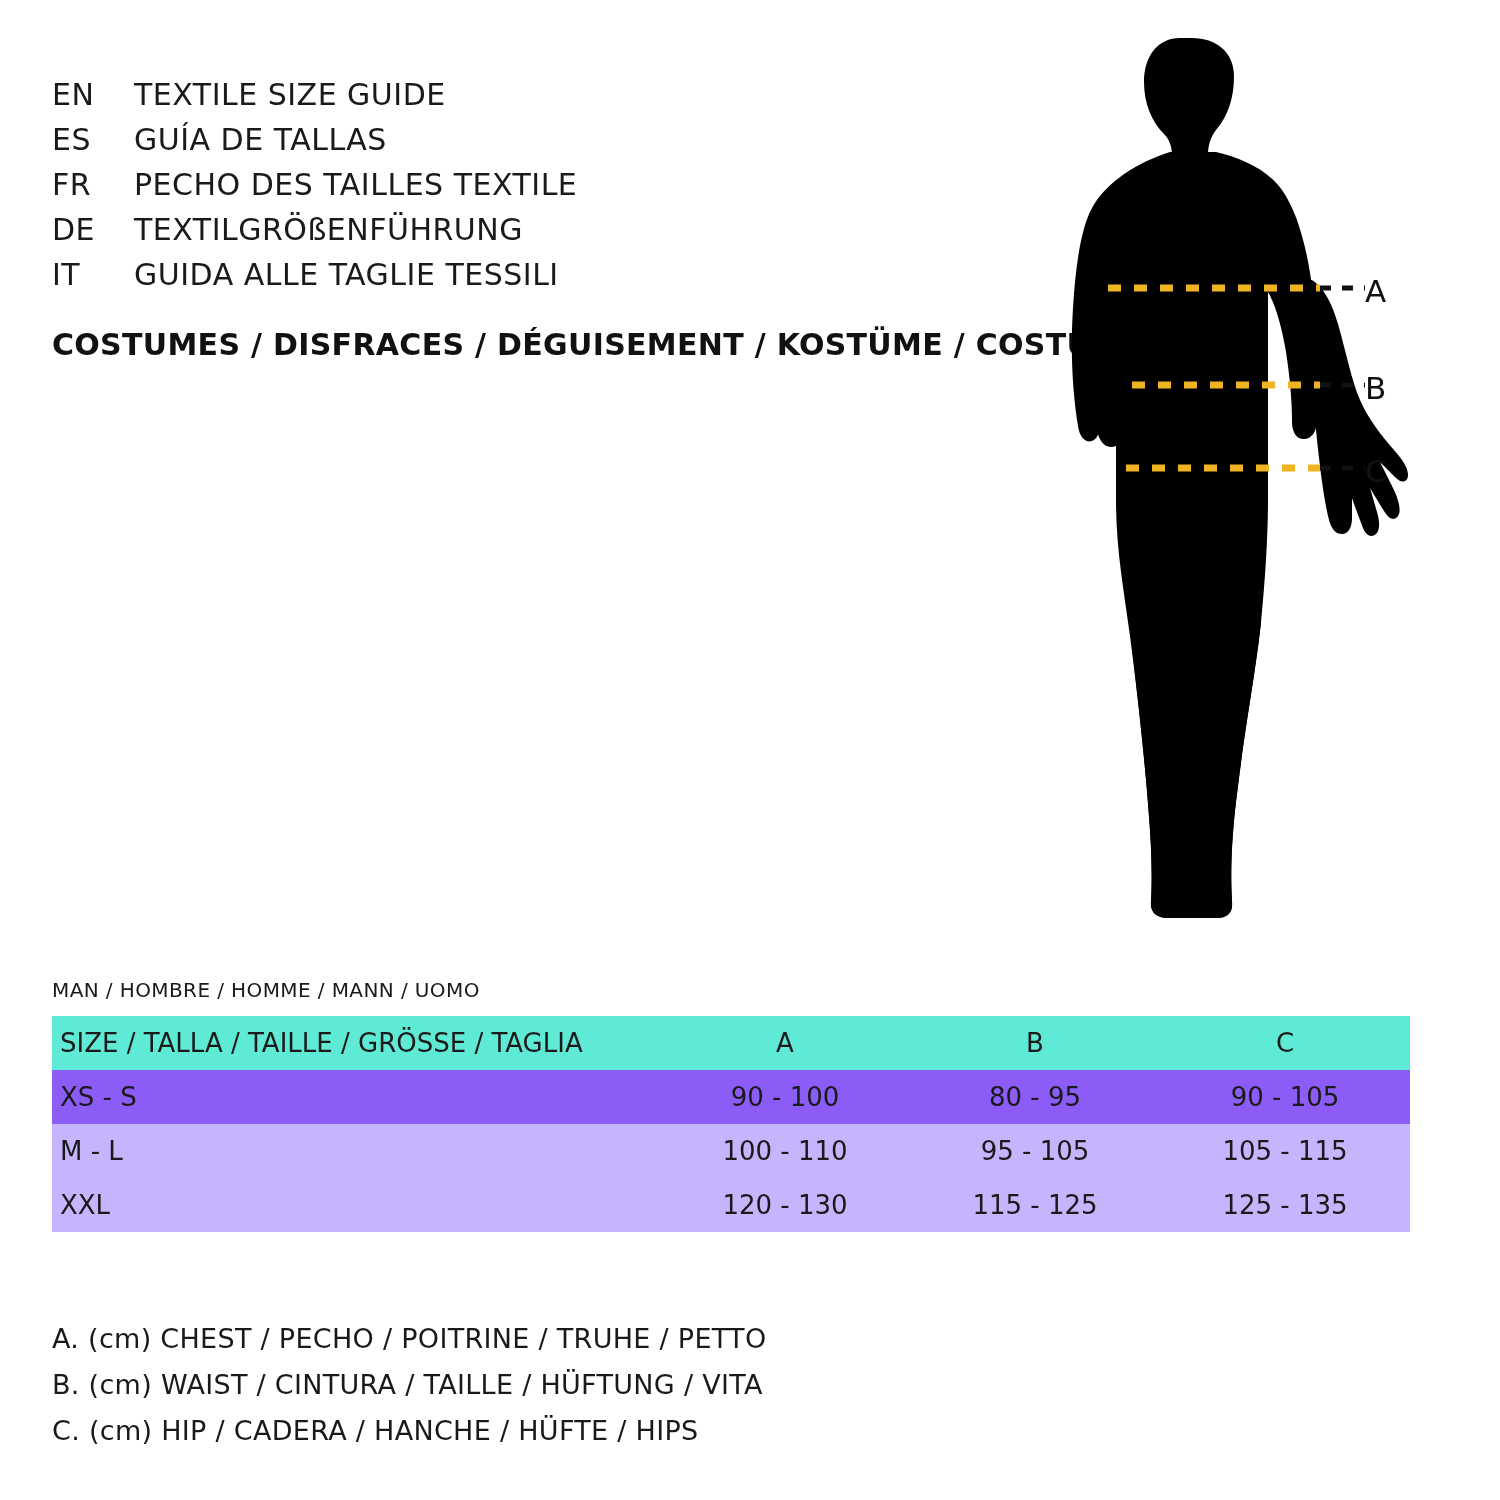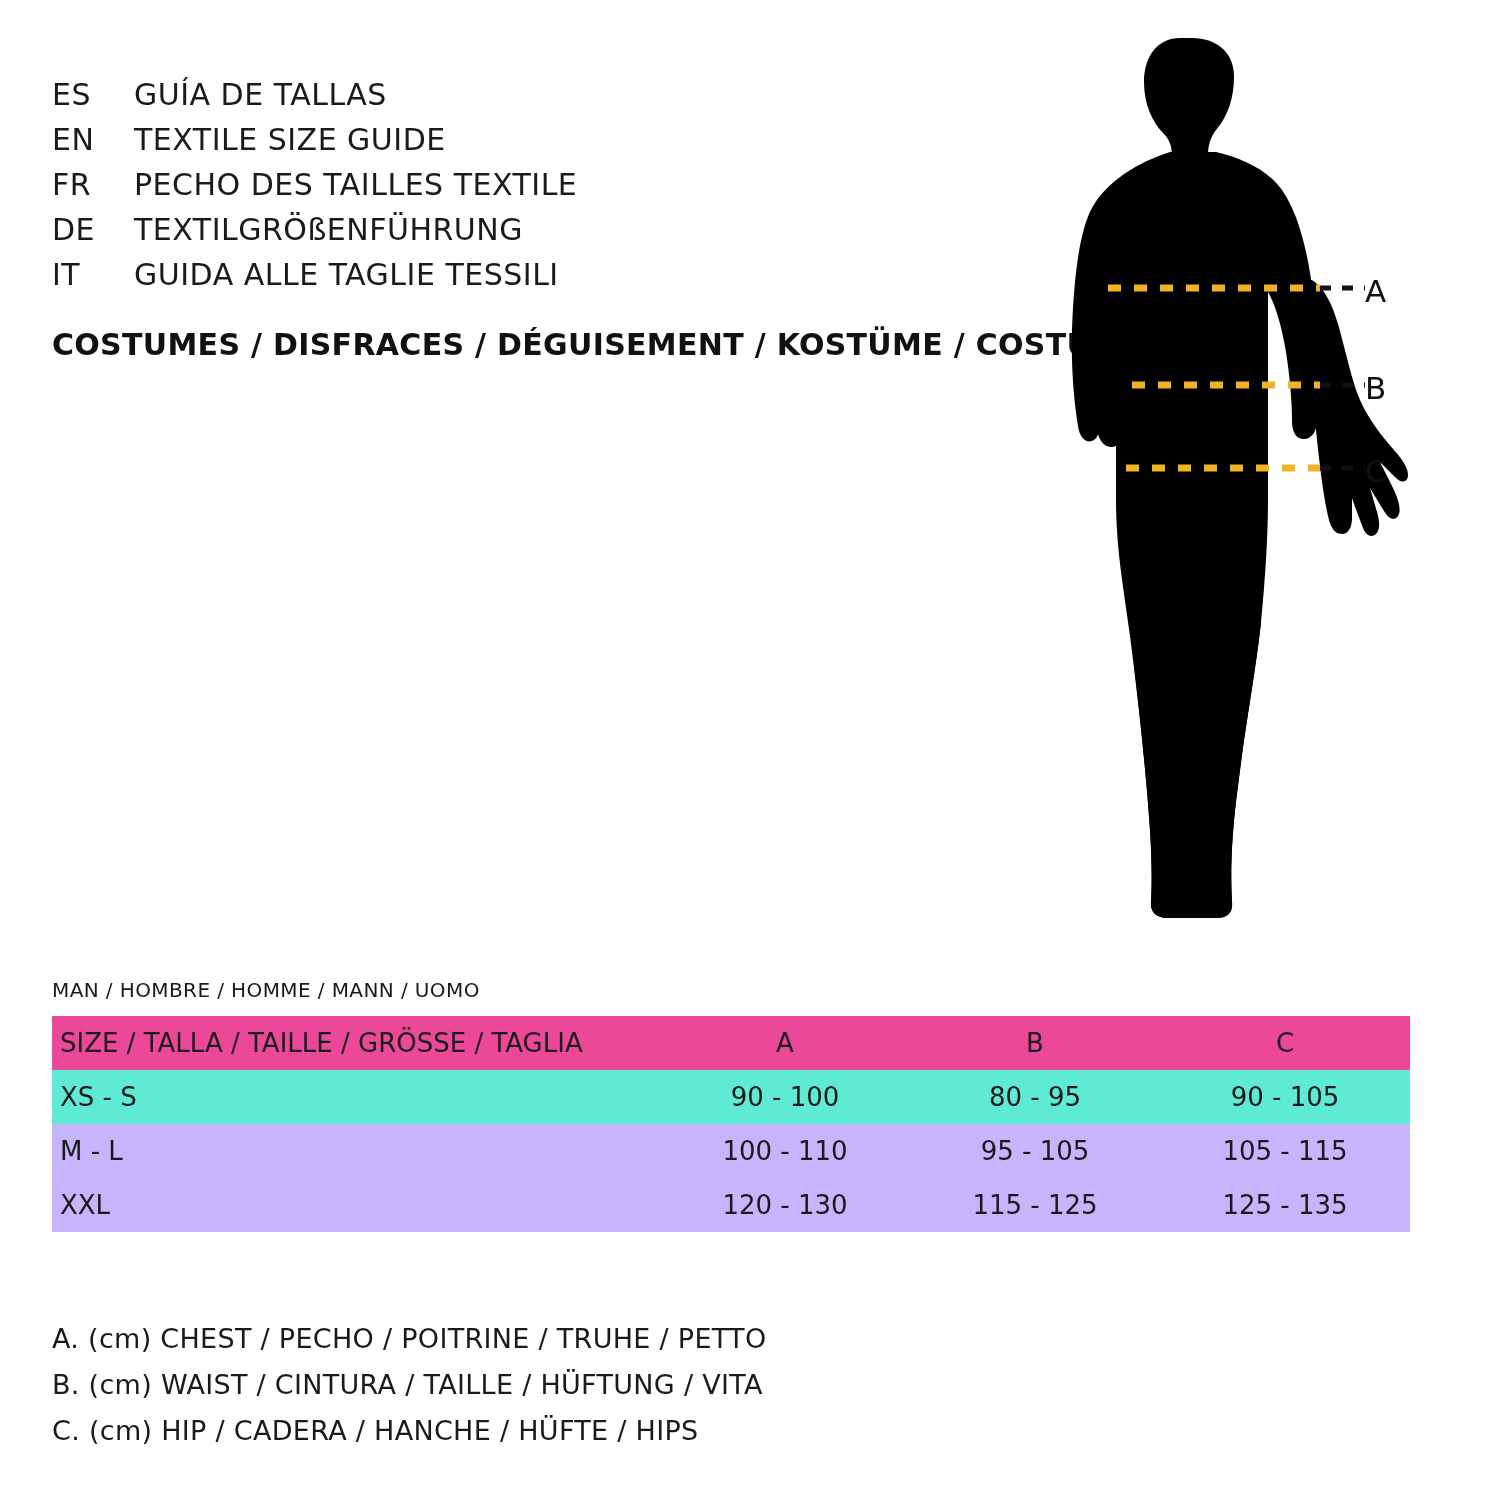--- a/index.html
+++ b/index.html
@@ -103,24 +103,24 @@
     text-align: left;
     padding-left: 8px;
     width: 600px;
   }
   table.size-table th.col-m,
   table.size-table td.col-m {
     text-align: center;
     width: 250px;
   }
   thead tr {
-    background: #ec4899;
+    background: #5eead4;
   }
   tbody tr.row-odd {
-    background: #5eead4;
+    background: #8b5cf6;
   }
   tbody tr.row-even {
     background: #c4b5fd;
   }
 
   
   #legend-block {
     position: absolute;
     left: 52px;
     top: 1300px;
@@ -134,27 +134,27 @@
     color: #1a1a1a;
     white-space: nowrap;
   }
 </style>
 </head>
 <body>
 
 <div id="header-block">
 
   <div class="lang-row">
+    <span class="lang-code">EN</span>
+    <span class="lang-text">TEXTILE SIZE GUIDE</span>
+  </div>
+
+  <div class="lang-row">
     <span class="lang-code">ES</span>
     <span class="lang-text">GUÍA DE TALLAS</span>
-  </div>
-
-  <div class="lang-row">
-    <span class="lang-code">EN</span>
-    <span class="lang-text">TEXTILE SIZE GUIDE</span>
   </div>
 
   <div class="lang-row">
     <span class="lang-code">FR</span>
     <span class="lang-text">PECHO DES TAILLES TEXTILE</span>
   </div>
 
   <div class="lang-row">
     <span class="lang-code">DE</span>
     <span class="lang-text">TEXTILGRÖßENFÜHRUNG</span>

